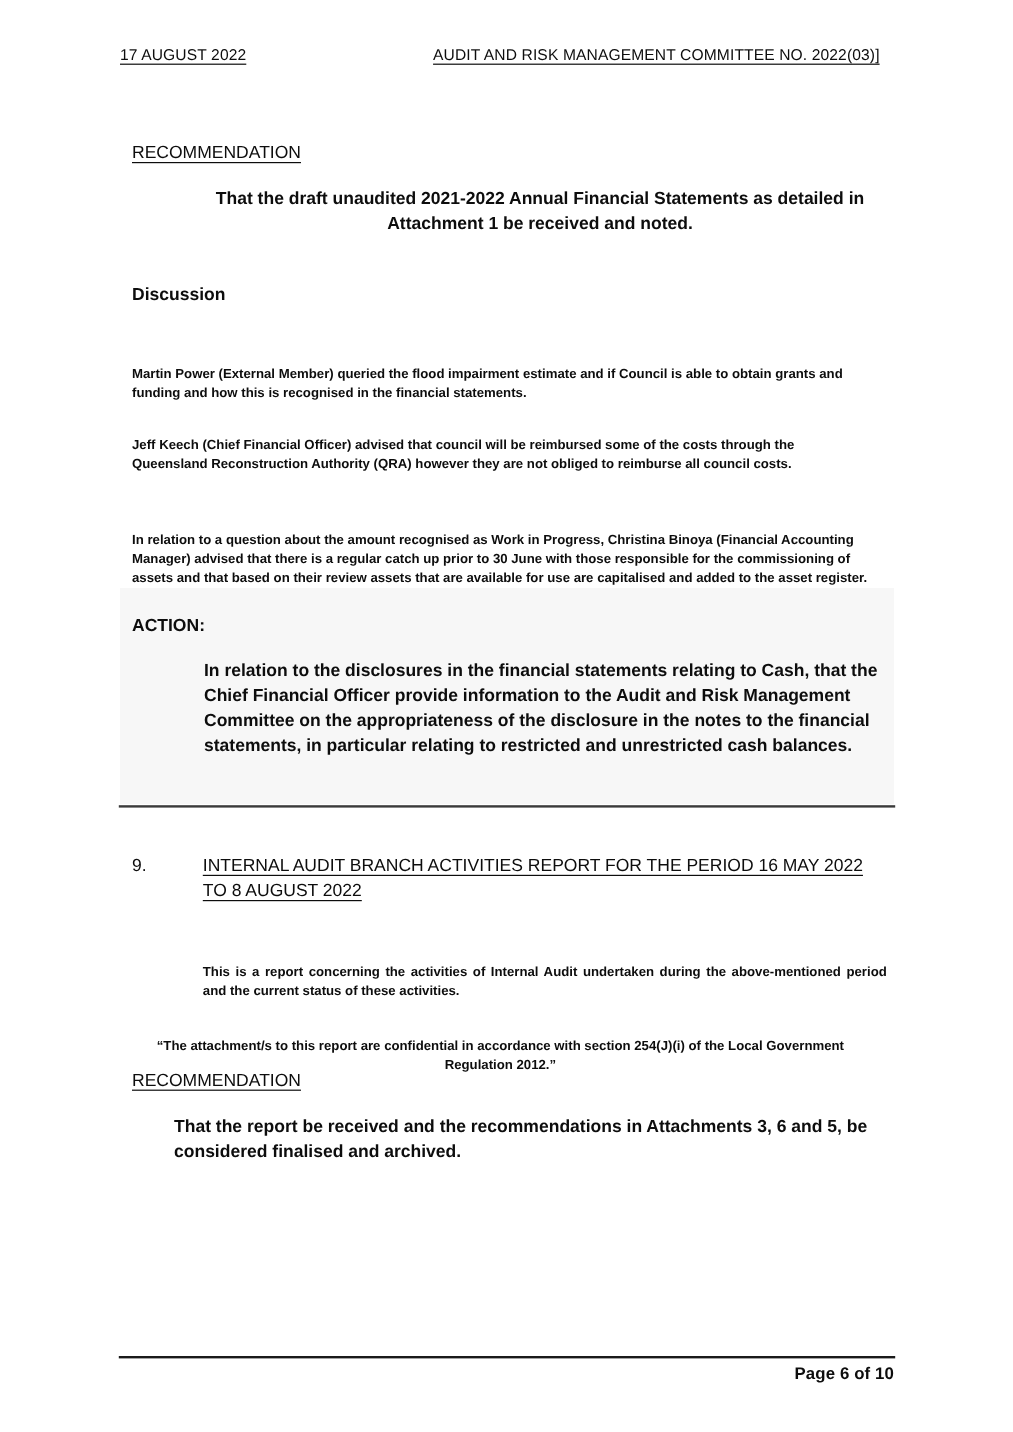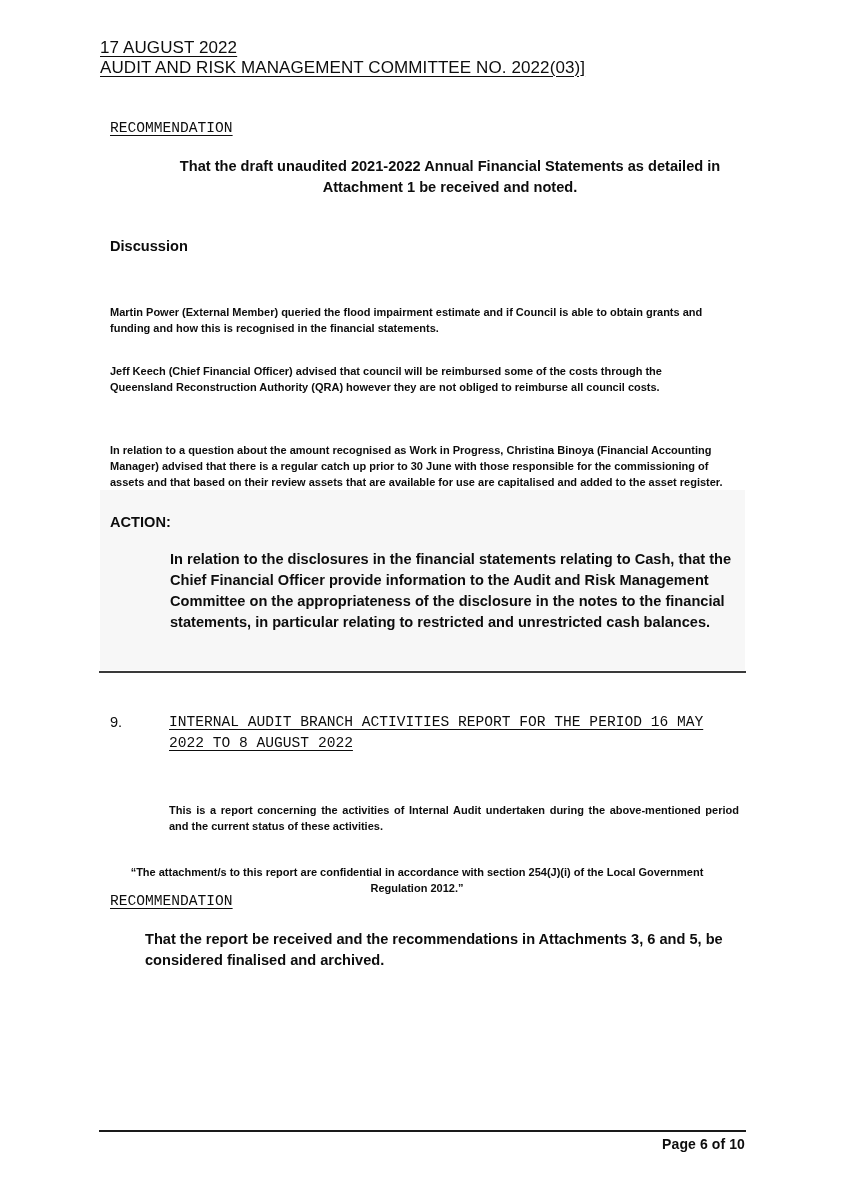--- a/index.html
+++ b/index.html
@@ -23,49 +23,47 @@
 
   
   .doc-header {
     position: absolute;
     left: 100px;
     top: 38px;
     width: 645px;
     display: flex;
     justify-content: space-between;
     align-items: baseline;
-    font-size: 17px;
+    font-size: 13px;
     letter-spacing: 0.1px;
-    flex-direction: column;
   }
   .doc-header .hdr-left,
   .doc-header .hdr-right {
     text-decoration: underline;
     text-underline-offset: 2.5px;
     text-decoration-thickness: 1px;
     white-space: nowrap;
   }
   .doc-header .hdr-right {
-    margin-right: 0px;
+    margin-right: 12px;
   }
 
   .blk {
     position: absolute;
     box-sizing: border-box;
   }
 
   .heading-ul {
     font-size: 14.6px;
     line-height: 1.42;
     text-decoration: underline;
     text-underline-offset: 3px;
     text-decoration-thickness: 1.1px;
     display: inline-block;
     font-weight: 400;
-    font-family: Liberation Mono, monospace;
   }
 
   .bold-body {
     font-size: 14.6px;
     line-height: 1.45;
     font-weight: 700;
   }
 
   .sub-head {
     font-size: 14.6px;

